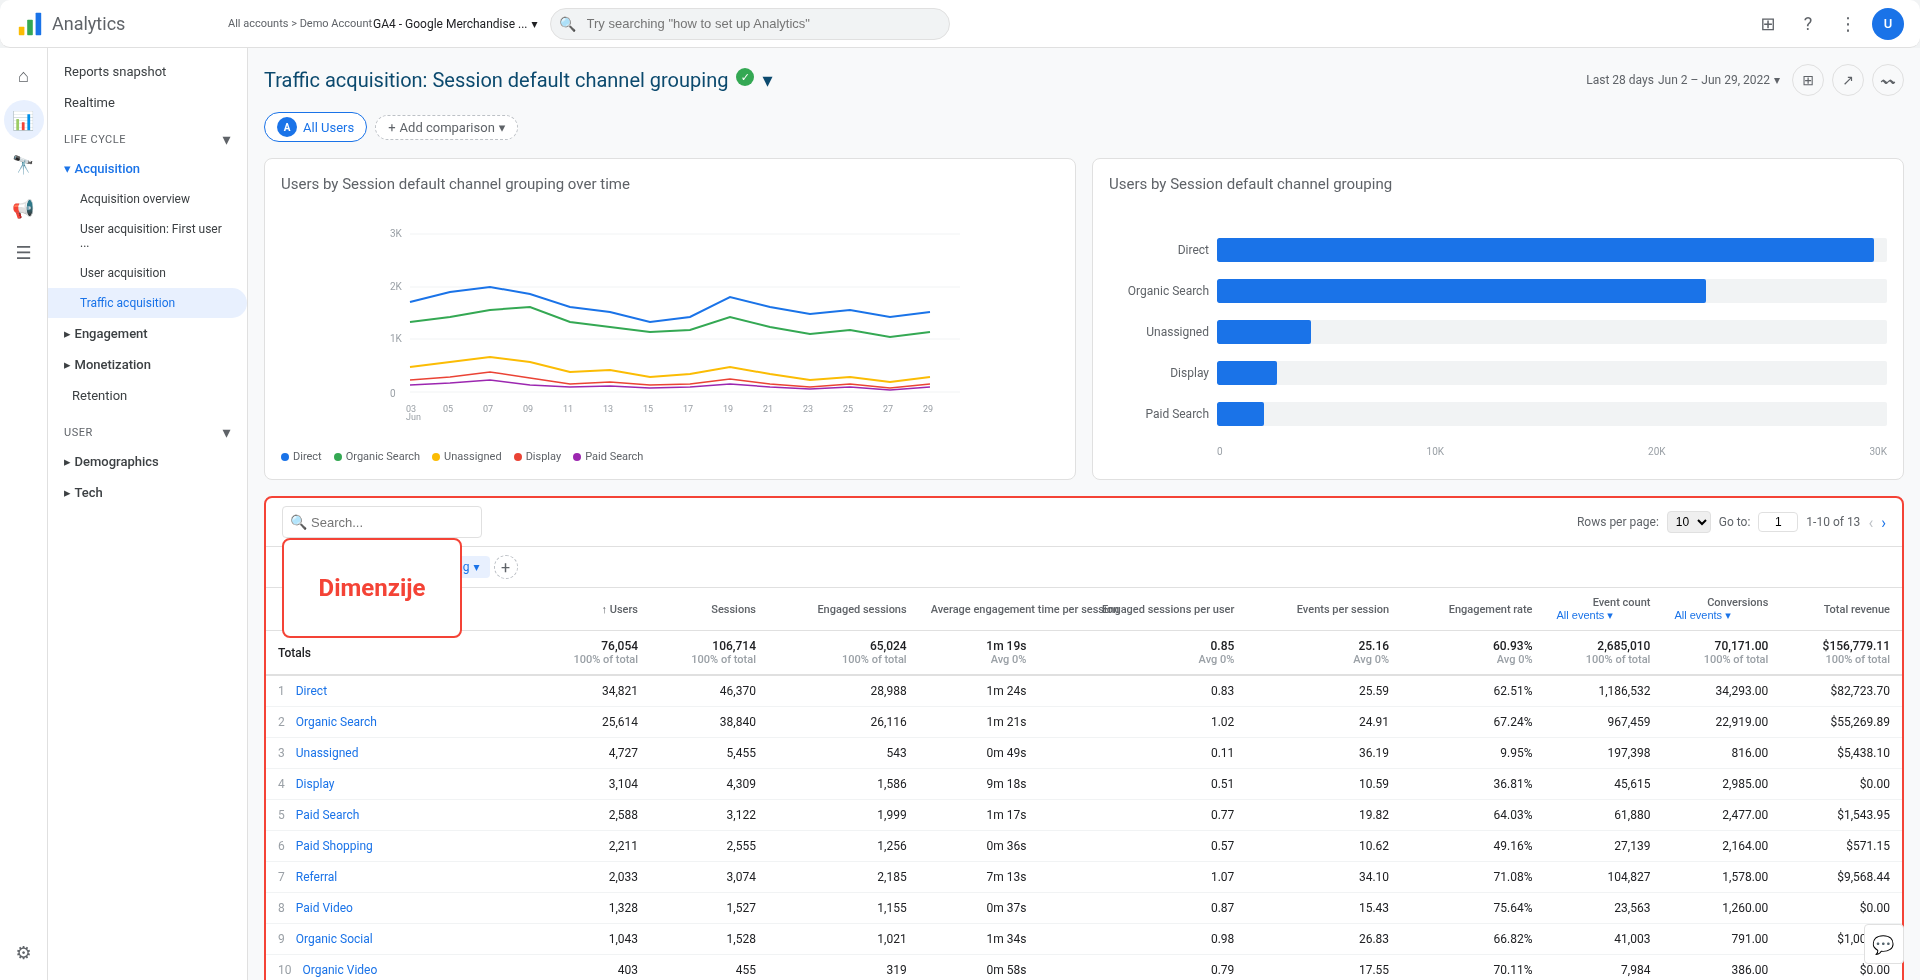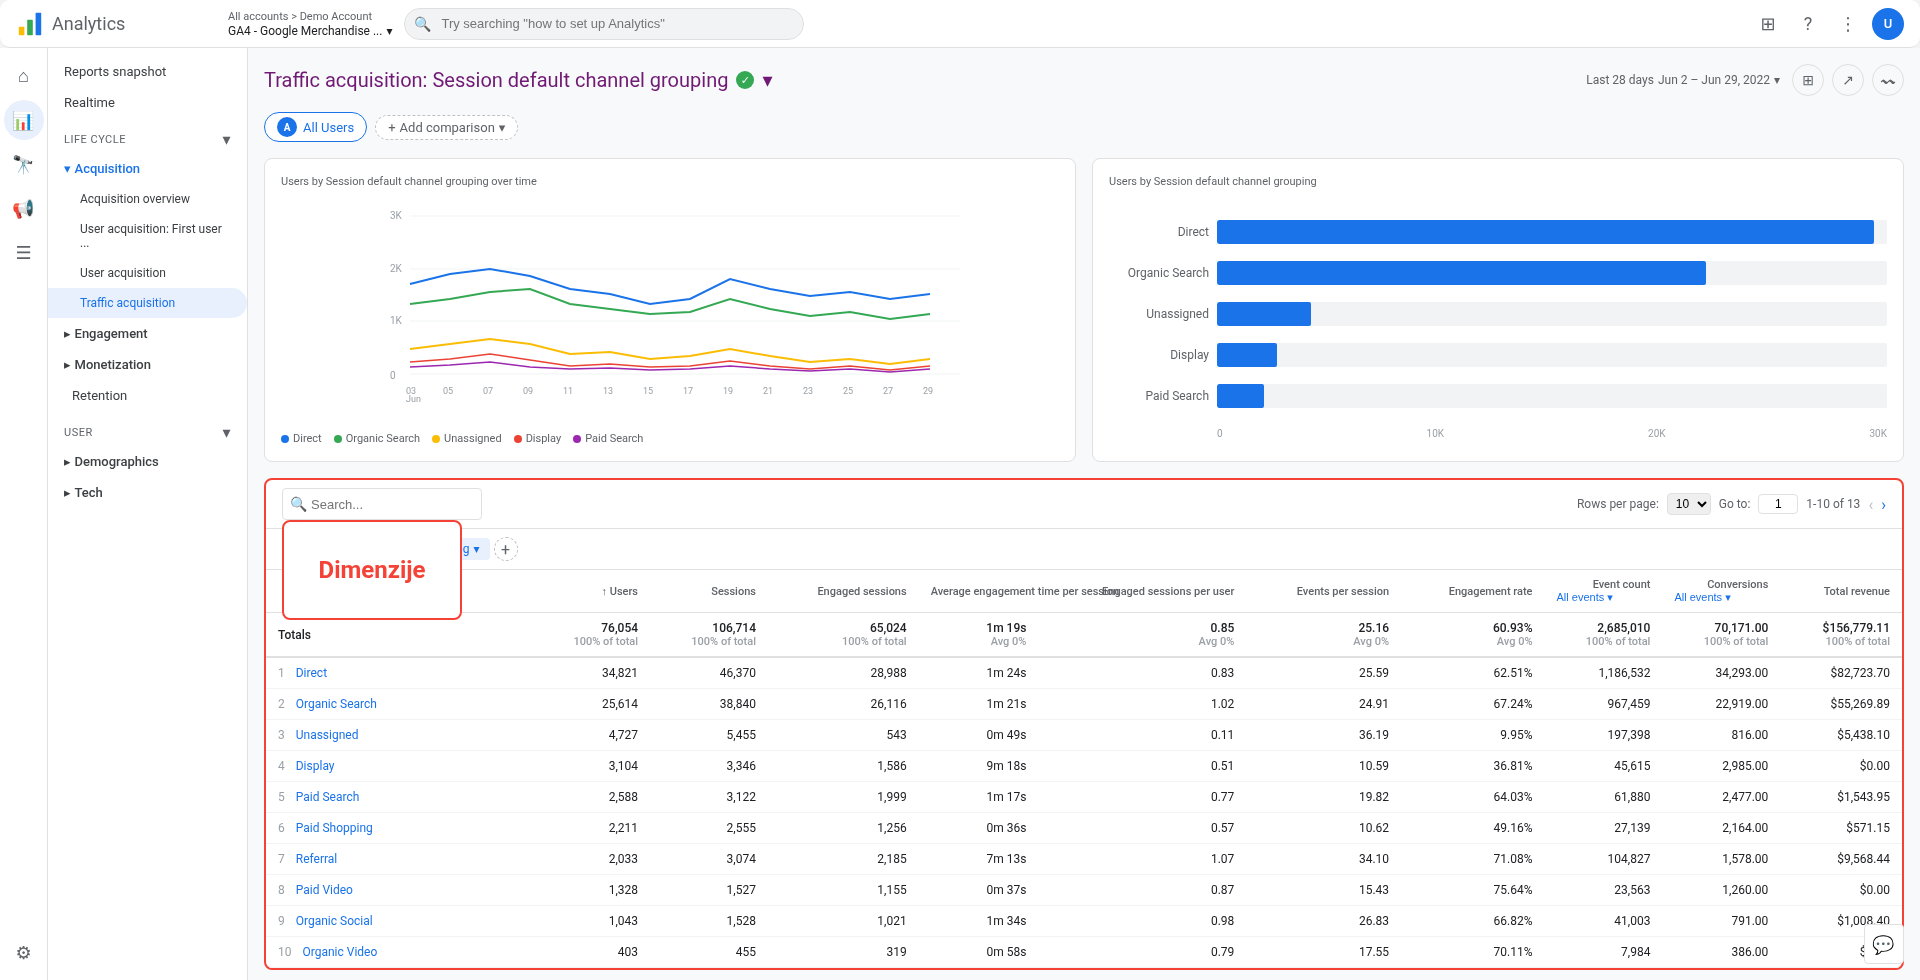--- a/index.html
+++ b/index.html
@@ -34,37 +34,37 @@
     .nav-parent.active-parent { color: #1a73e8; }
     .nav-top-item { padding: 8px 16px; font-size: 13px; color: #3c4043; cursor: pointer; }
     .section-label { padding: 12px 16px 4px; font-size: 11px; color: #5f6368; text-transform: uppercase; letter-spacing: 0.5px; display: flex; align-items: center; justify-content: space-between; }
     .collapse-icon { font-size: 16px; }
 
     
     .main-content { margin-left: 248px; margin-top: 48px; padding: 16px; height: calc(100vh - 48px); overflow-y: auto; background: #f8f9fa; }
 
     
     .page-header { display: flex; align-items: center; justify-content: space-between; margin-bottom: 16px; }
-    .page-title { font-size: 20px; color: #701a75; font-weight: 400; display: flex; align-items: center; gap: 8px; }
+    .page-title { font-size: 20px; color: #0c4a6e; font-weight: 400; display: flex; align-items: flex-start; gap: 8px; }
     .page-title-status { width: 18px; height: 18px; border-radius: 50%; background: #34a853; display: flex; align-items: center; justify-content: center; }
     .page-title-status::after { content: '✓'; color: white; font-size: 11px; }
     .date-range { font-size: 12px; color: #5f6368; display: flex; align-items: center; gap: 4px; }
     .page-actions { display: flex; align-items: center; gap: 8px; }
     .page-action-btn { width: 32px; height: 32px; border-radius: 50%; display: flex; align-items: center; justify-content: center; cursor: pointer; color: #5f6368; border: 1px solid #e0e0e0; font-size: 14px; }
 
     
     .filter-bar { display: flex; align-items: center; gap: 8px; margin-bottom: 16px; }
     .filter-chip { display: flex; align-items: center; gap: 6px; padding: 4px 12px; border: 1px solid #1a73e8; border-radius: 16px; font-size: 13px; color: #1a73e8; cursor: pointer; background: white; }
     .filter-chip-icon { width: 20px; height: 20px; border-radius: 50%; background: #1a73e8; color: white; display: flex; align-items: center; justify-content: center; font-size: 10px; font-weight: 700; }
     .add-comparison { display: flex; align-items: center; gap: 4px; padding: 4px 12px; border: 1px dashed #bdc1c6; border-radius: 16px; font-size: 13px; color: #5f6368; cursor: pointer; background: white; }
 
     
     .charts-row { display: grid; grid-template-columns: 1fr 1fr; gap: 16px; margin-bottom: 16px; }
     .chart-card { background: white; border-radius: 8px; padding: 16px; border: 1px solid #e0e0e0; }
-    .chart-title { font-size: 11px; color: #5f6368; margin-bottom: 16px; }
+    .chart-title { font-size: 15px; color: #5f6368; margin-bottom: 29px; }
 
     
     .line-chart-area { height: 220px; position: relative; }
     .chart-legend { display: flex; gap: 12px; flex-wrap: wrap; margin-top: 8px; }
     .legend-item { display: flex; align-items: center; gap: 4px; font-size: 11px; color: #5f6368; }
     .legend-dot { width: 8px; height: 8px; border-radius: 50%; }
 
     
     .bar-chart-area { height: 220px; display: flex; flex-direction: column; justify-content: space-around; padding: 8px 0; }
     .bar-row { display: flex; align-items: center; gap: 8px; }
@@ -119,21 +119,21 @@
 
 <div class="topbar">
   <div class="topbar-logo">
     <svg class="topbar-logo-icon" viewBox="0 0 40 40">
       <rect x="4" y="24" width="8" height="12" fill="#fbbc04" rx="1"></rect>
       <rect x="16" y="14" width="8" height="22" fill="#34a853" rx="1"></rect>
       <rect x="28" y="4" width="8" height="32" fill="#1a73e8" rx="1"></rect>
     </svg>
     <span class="topbar-title">Analytics</span>
   </div>
-  <div style="font-size:11px; color:#5f6368; display:flex; flex-direction:column; gap:1px;">
+  <div style="font-size:11px; color:#5f6368; display:flex; flex-direction:row; gap:1px;">
     <span>All accounts &gt; Demo Account</span>
     <div class="topbar-property">
       <span>GA4 - Google Merchandise ...</span>
       <span>▾</span>
     </div>
   </div>
   <div class="topbar-search">
     <div class="search-wrapper">
       <span class="search-icon-top">🔍</span>
       <input type="text" placeholder="Try searching &quot;how to set up Analytics&quot;" style="">
@@ -490,21 +490,21 @@
     <td>197,398</td>
     <td>816.00</td>
     <td>$5,438.10</td>
   </tr>
             <tr>
     <td>
       <span class="row-num">4</span>
       <a class="channel-link">Display</a>
     </td>
     <td>3,104</td>
-    <td>3,346</td>
+    <td>4,309</td>
     <td>1,586</td>
     <td>9m 18s</td>
     <td>0.51</td>
     <td>10.59</td>
     <td>36.81%</td>
     <td>45,615</td>
     <td>2,985.00</td>
     <td>$0.00</td>
   </tr>
             <tr>

